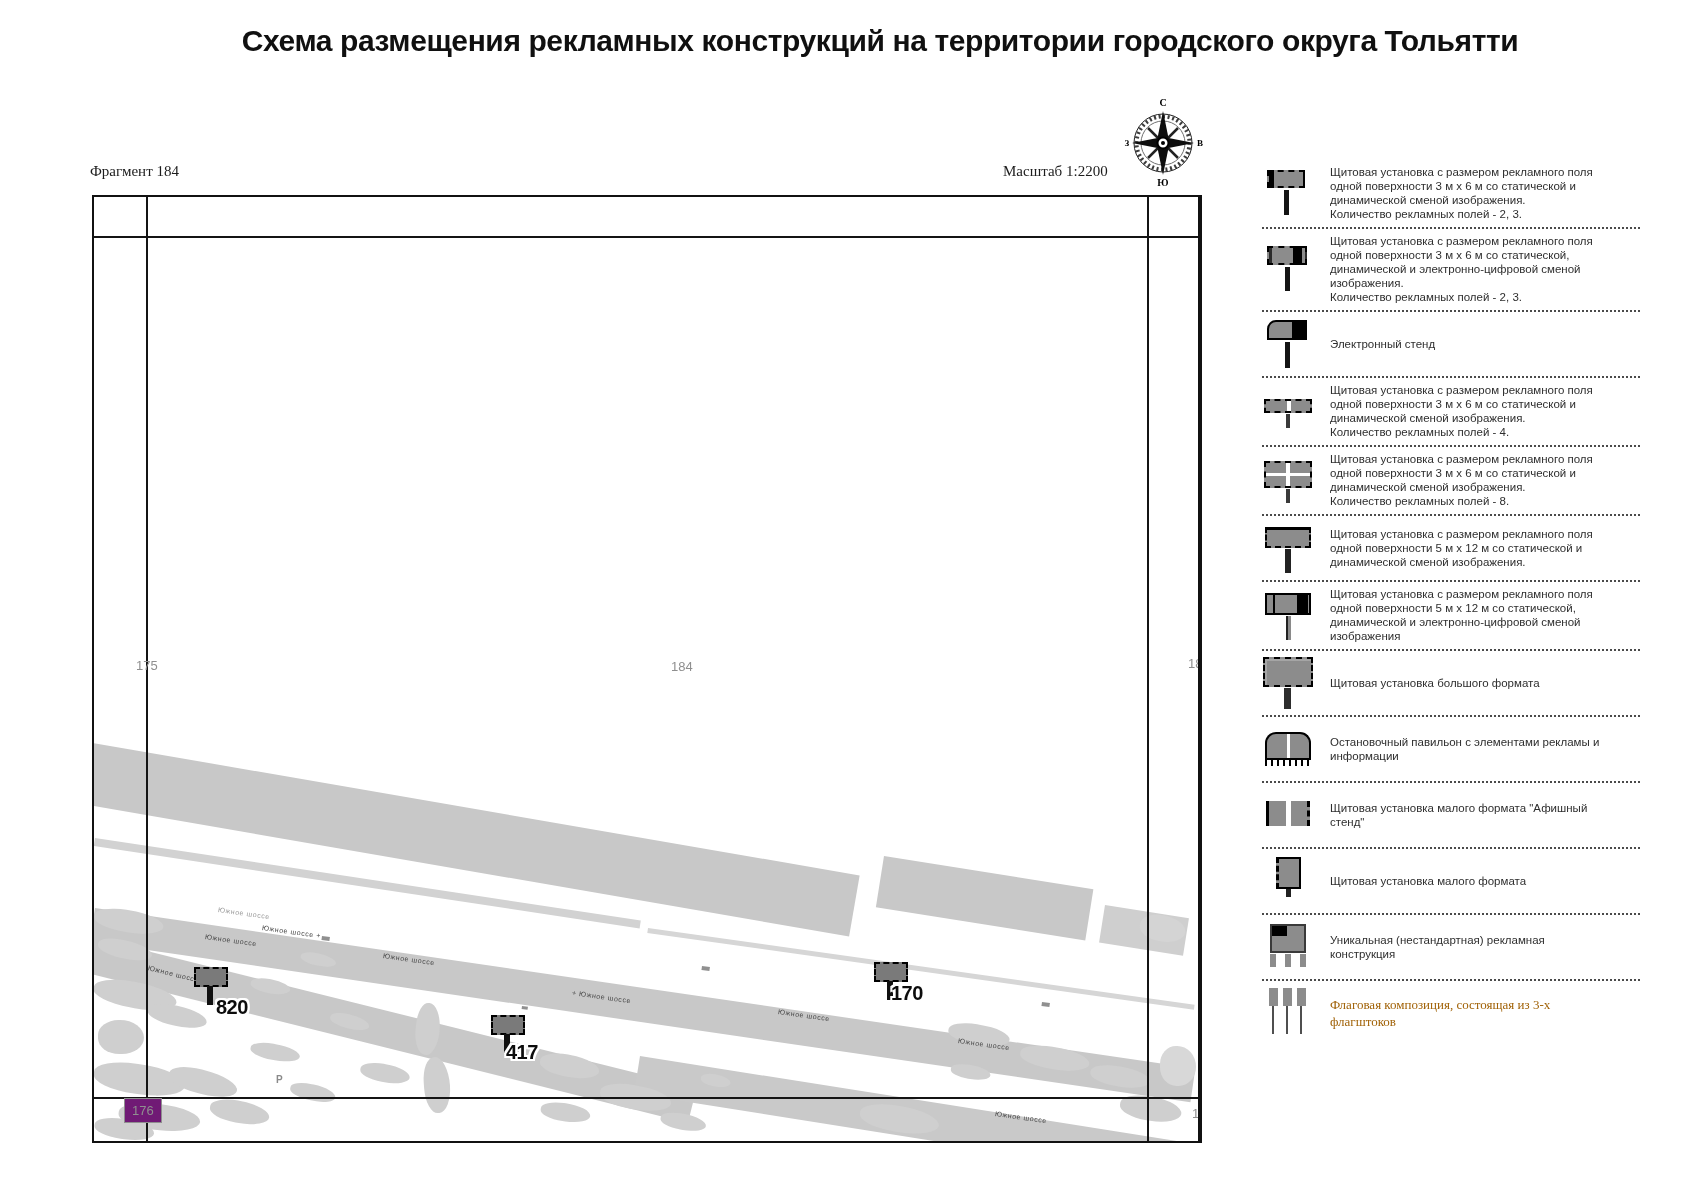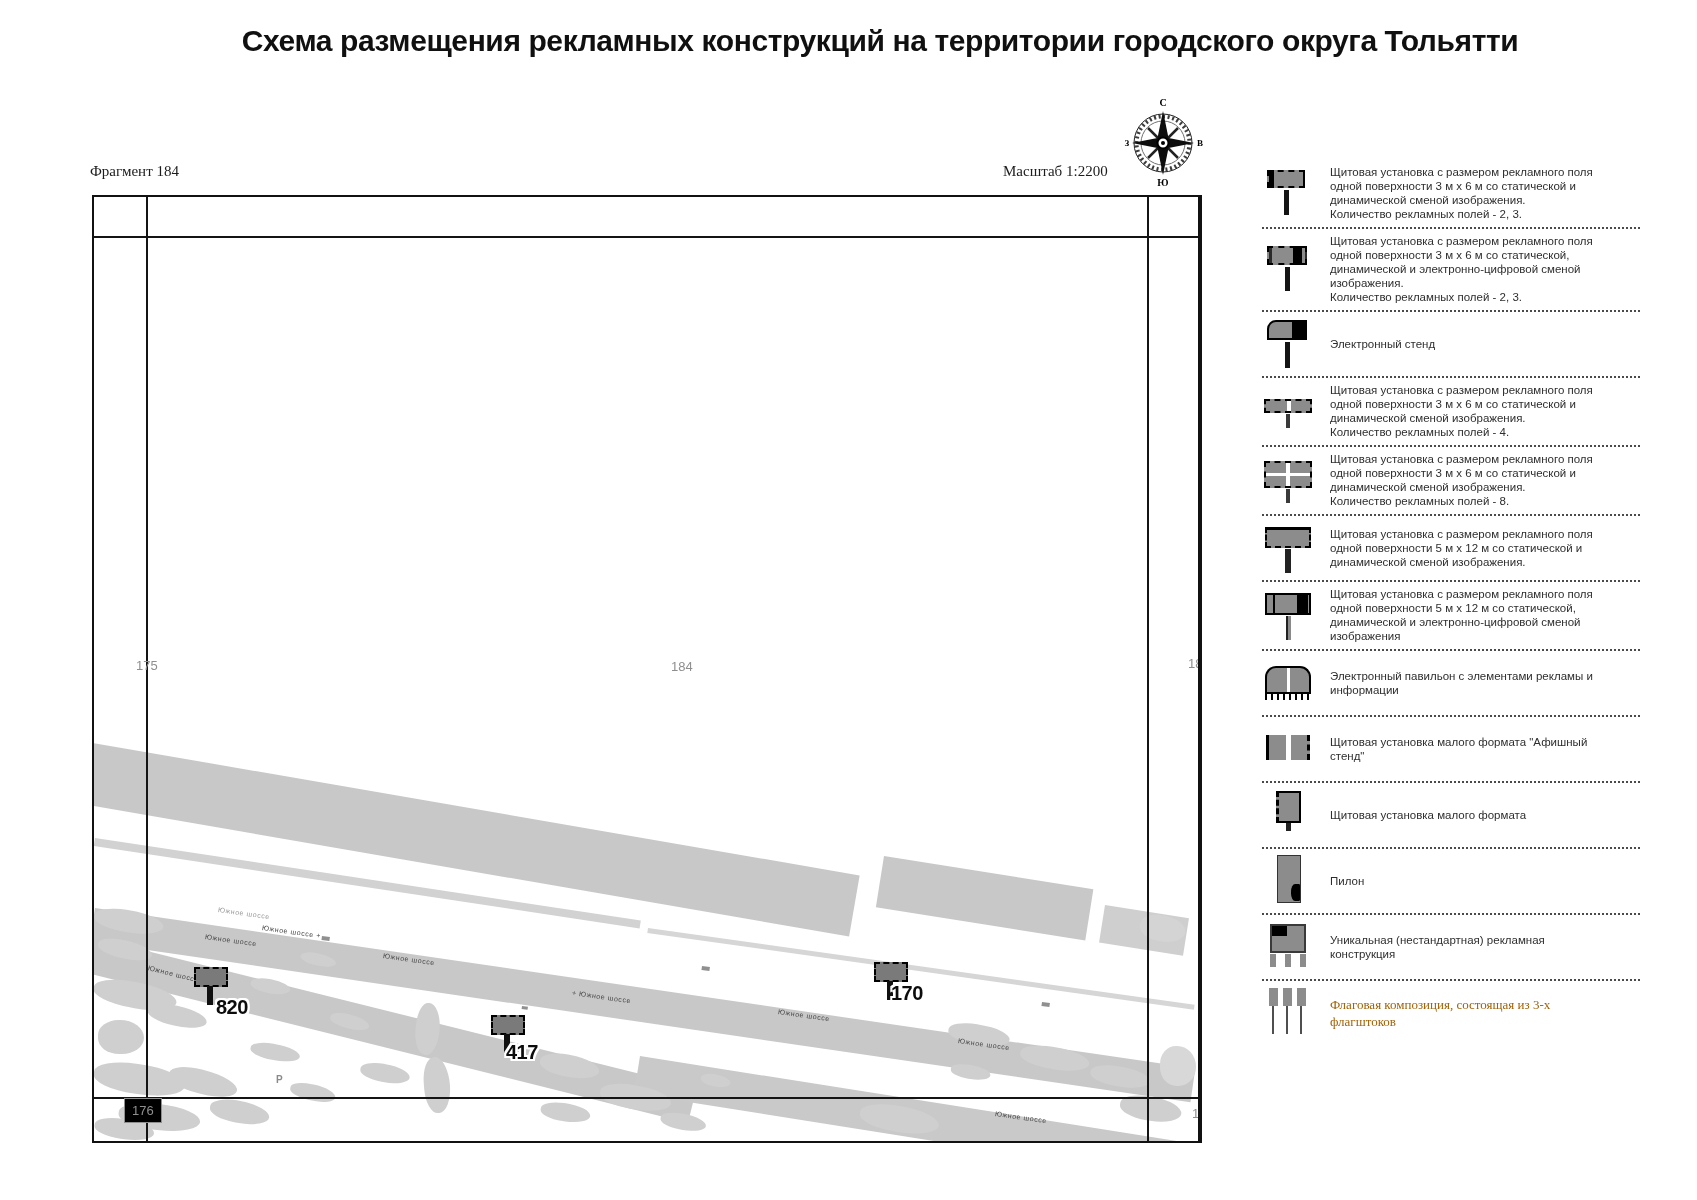--- a/index.html
+++ b/index.html
@@ -17,21 +17,21 @@
   
   .map-frame{position:absolute;left:92px;top:195px;width:1110px;height:948px;box-sizing:border-box;
     border:2px solid #111;border-right:4px solid #111;pointer-events:none;z-index:9;}
   .map-clip{position:absolute;left:94px;top:197px;width:1104px;height:944px;overflow:hidden;}
   .terrain{position:absolute;transform-origin:left top;z-index:1;}
   .blobby{border-radius:46% 54% 50% 48%;z-index:2;}
   .inner-line{position:absolute;background:#141414;z-index:4;}
   .il-v{top:0;bottom:0;width:2px;}
   .il-h{left:0;right:0;height:2px;}
   .fragnum{position:absolute;font:13px "Liberation Sans",sans-serif;color:#8f8f8f;z-index:4;margin-left:28px;}
-  .fragnum.boxed{background:#000000;border:1.5px solid #8f8f8f;padding:4px 7px;transform:translate(-8px,-6px);}
+  .fragnum.boxed{background:#701a75;border:1.5px solid #8f8f8f;padding:4px 7px;transform:translate(-8px,-6px);}
   .road-label{position:absolute;font:7px "Liberation Sans",sans-serif;color:#474747;
     white-space:nowrap;transform-origin:left center;letter-spacing:0.6px;z-index:3;}
   .road-label.light{color:#9a9a9a;}
   .parking{position:absolute;font:700 10px "Liberation Sans",sans-serif;color:#8a8a8a;z-index:3;}
 
   .marker{position:absolute;z-index:6;}
   .mk-board{position:absolute;left:0;top:0;width:30px;height:16px;background:#7a7a7a;border:2px dashed #000;}
   .mk-pole{position:absolute;left:13px;top:19px;width:6px;height:19px;background:#101010;}
   .mk-label{position:absolute;font:700 20px/1 "Liberation Sans",sans-serif;color:#0c0c0c;letter-spacing:-0.5px;
     text-shadow:-2px -2px 0 #fff,2px -2px 0 #fff,-2px 2px 0 #fff,2px 2px 0 #fff,-2px 0 0 #fff,2px 0 0 #fff,0 -2px 0 #fff,0 2px 0 #fff;}
@@ -261,38 +261,38 @@
 динамической сменой изображения.</div>
       </div>
       <div class="legend-row">
         <div class="ico billboard-5x12-digital"></div>
         <div class="legend-text">Щитовая установка с размером рекламного поля
 одной поверхности 5 м х 12 м со статической,
 динамической и электронно-цифровой сменой
 изображения</div>
       </div>
       <div class="legend-row">
+        <div class="ico large-format-billboard"></div>
+        <div class="legend-text">Щитовая установка большого формата</div>
+      </div>
+      <div class="legend-row">
         <div class="ico bus-shelter"></div>
-        <div class="legend-text">Электронный павильон с элементами рекламы и
+        <div class="legend-text">Остановочный павильон с элементами рекламы и
 информации</div>
       </div>
       <div class="legend-row">
         <div class="ico poster-stand"></div>
         <div class="legend-text">Щитовая установка малого формата "Афишный
 стенд"</div>
       </div>
       <div class="legend-row">
         <div class="ico small-format-billboard"></div>
         <div class="legend-text">Щитовая установка малого формата</div>
       </div>
       <div class="legend-row">
-        <div class="ico pylon"></div>
-        <div class="legend-text">Пилон</div>
-      </div>
-      <div class="legend-row">
         <div class="ico unique-construction"></div>
         <div class="legend-text">Уникальная (нестандартная) рекламная
 конструкция</div>
       </div>
       <div class="legend-row">
         <div class="ico flag-composition"></div>
         <div class="legend-text serif">Флаговая композиция, состоящая из 3-х
 флагштоков</div>
       </div>
     </div>

